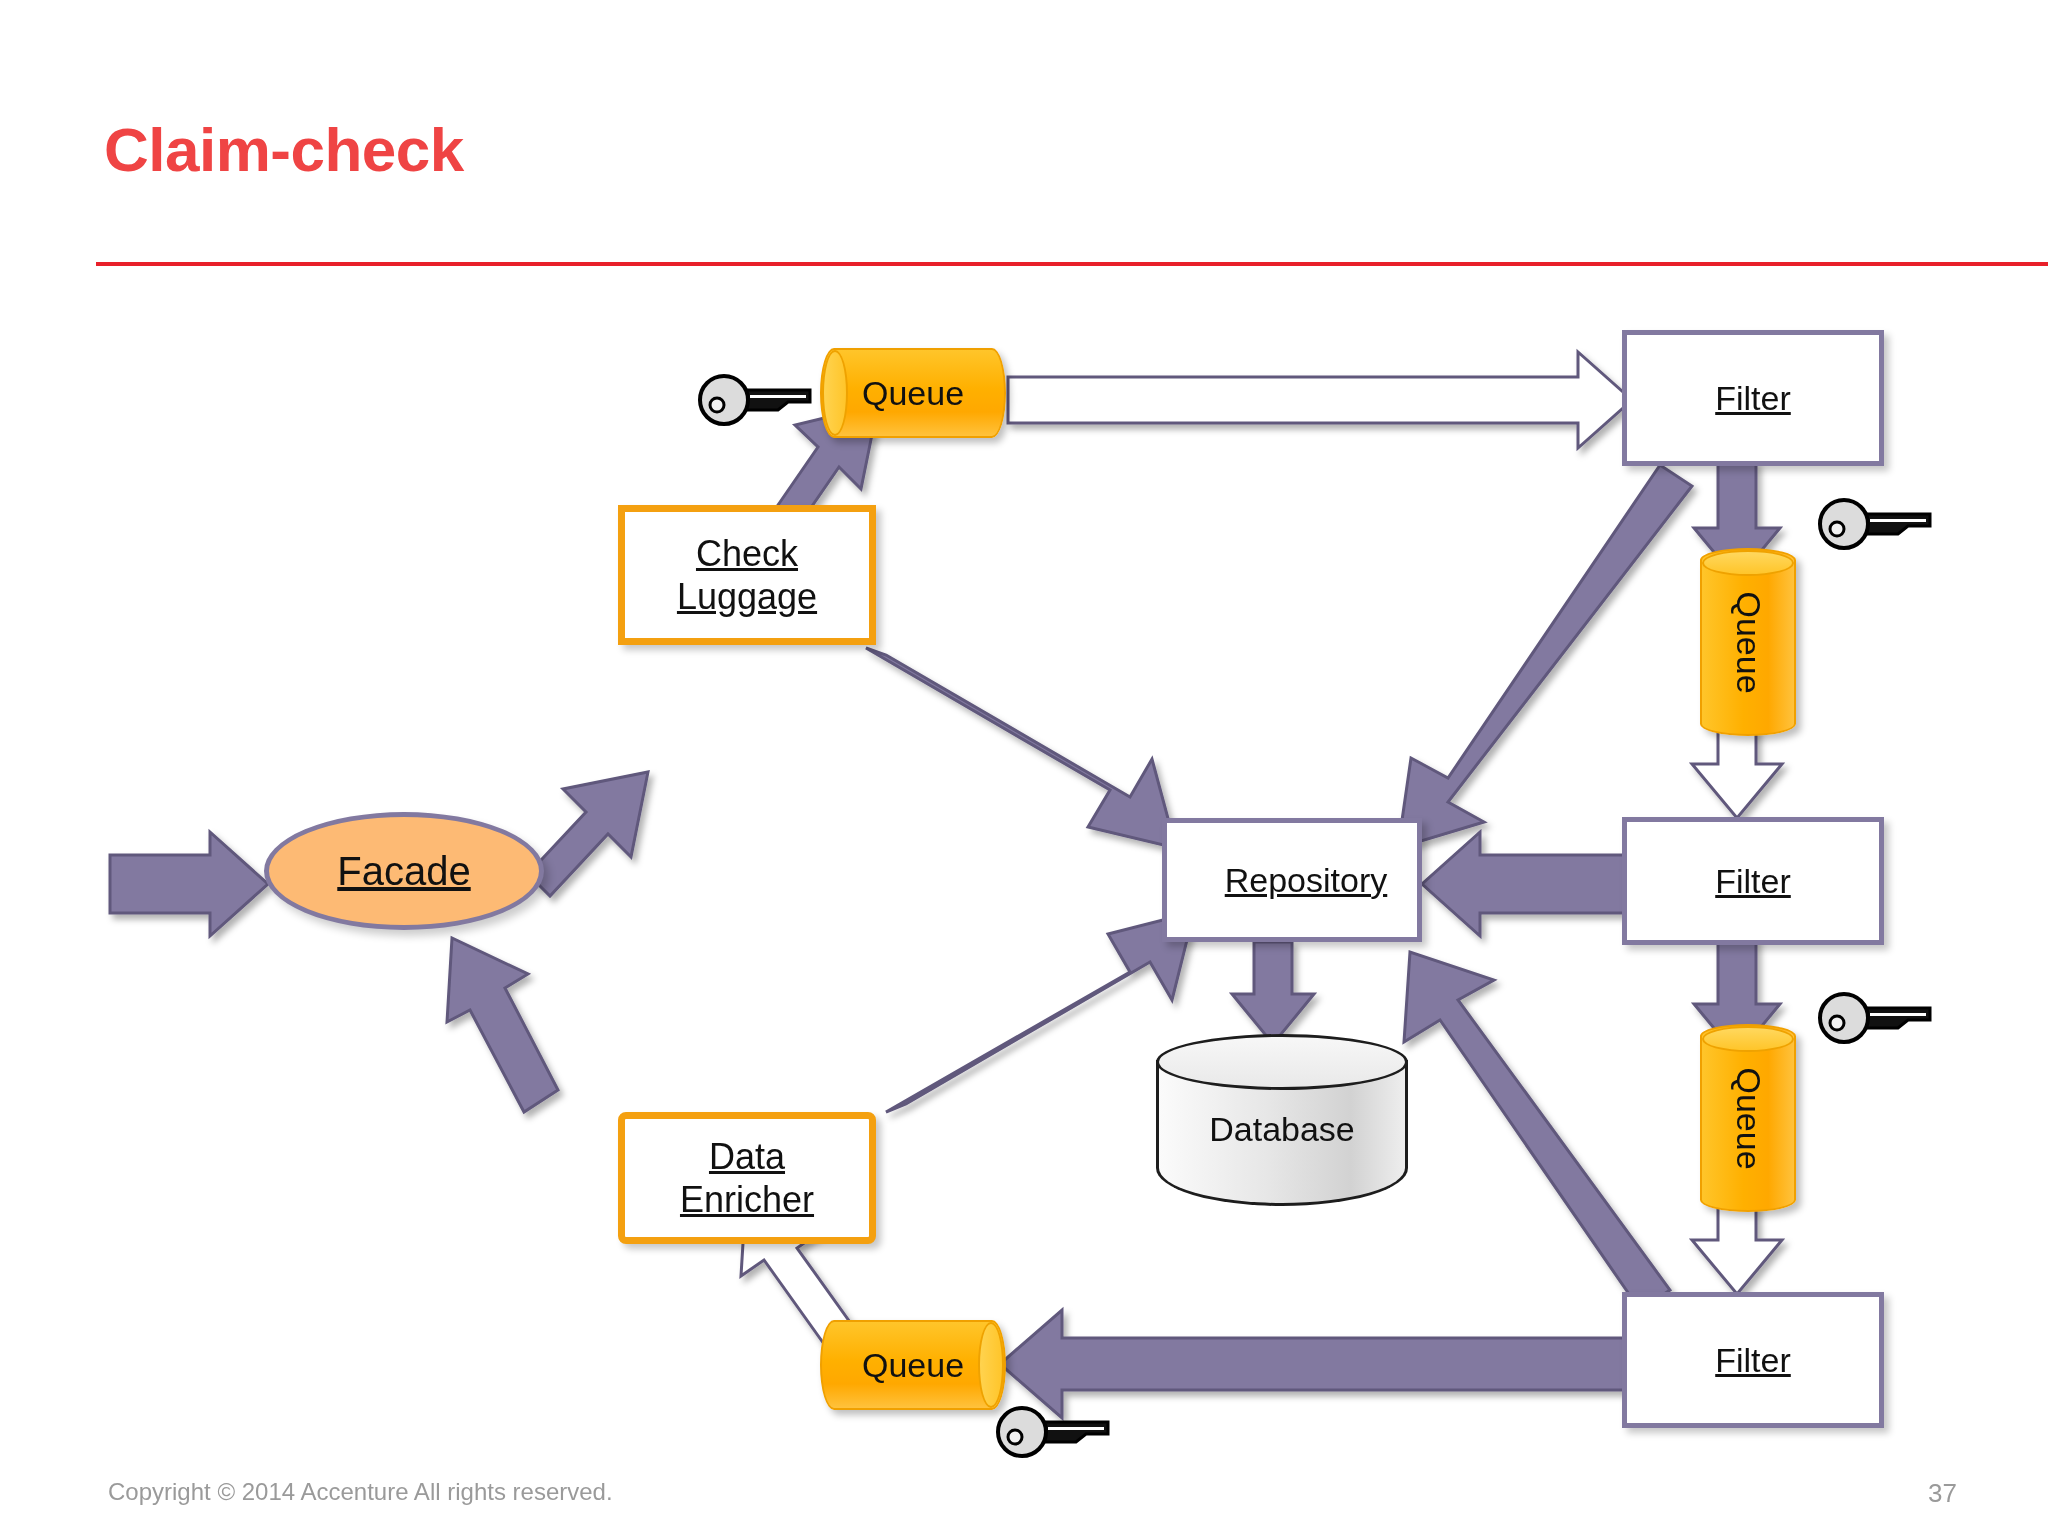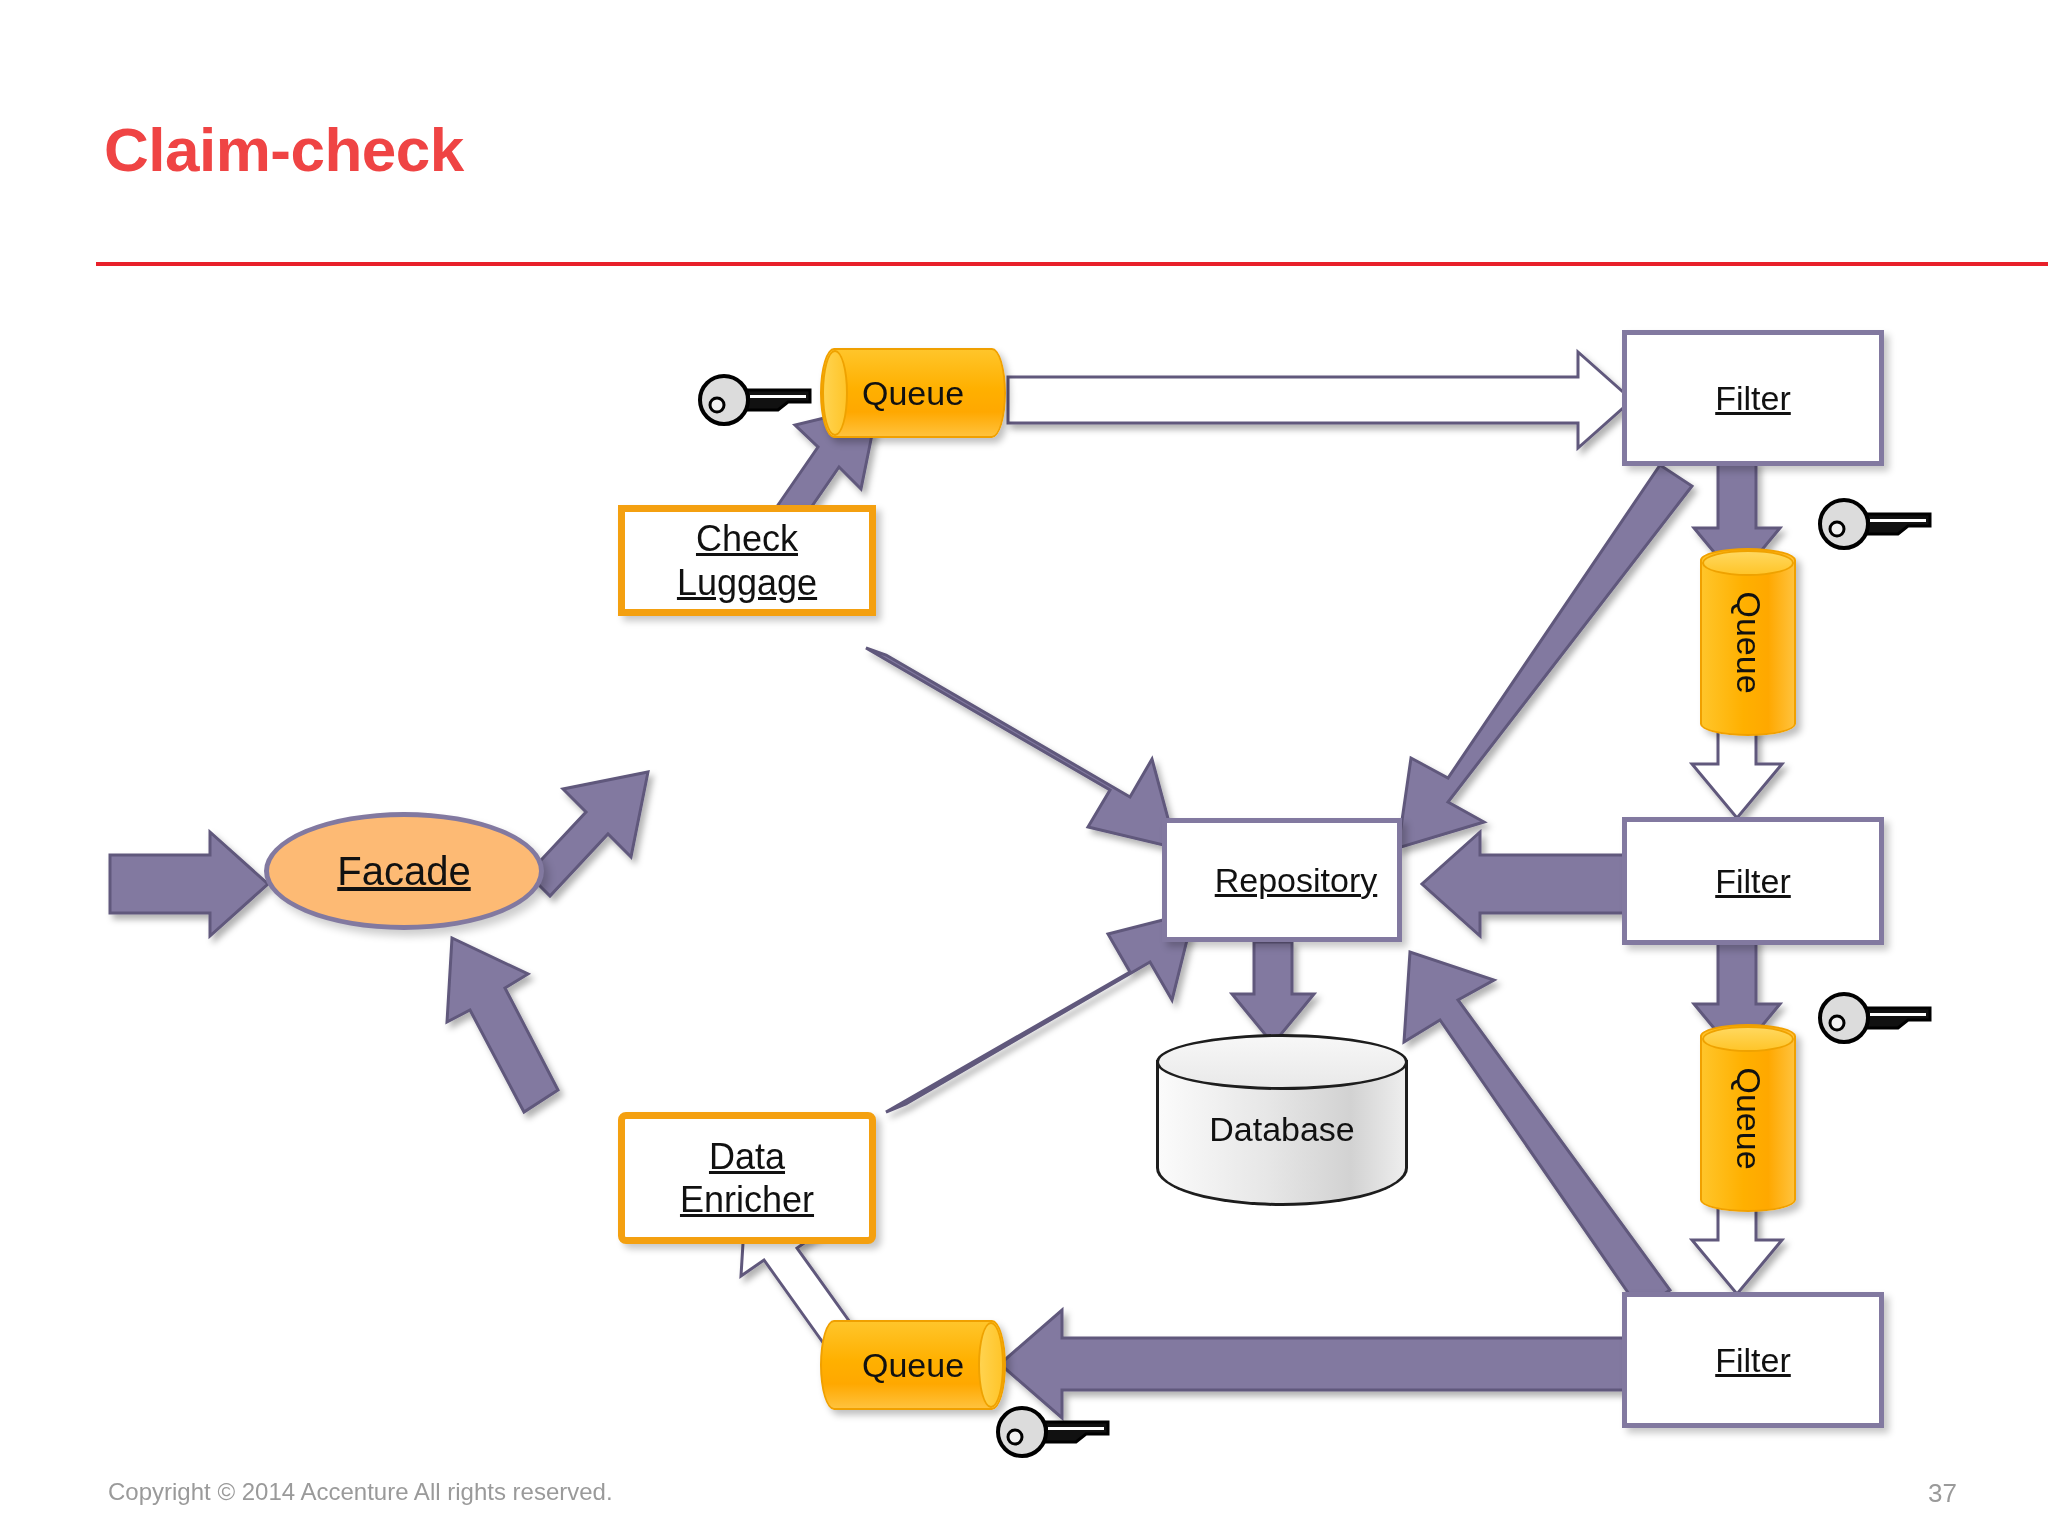--- a/index.html
+++ b/index.html
@@ -274,31 +274,31 @@
         <polygon points="1718,1194 1756,1194 1756,1240 1782,1240 1737,1294 1692,1240 1718,1240"></polygon>
 
         <polygon points="824,1344 764,1260 741,1276 746,1194 820,1232 797,1248 857,1332"></polygon>
       </g>
     </svg>
 
     <div class="node ellipse-purple" id="node-facade" style="left:264px; top:812px; width:280px; height:118px;">
       <span>Facade</span>
     </div>
 
-    <div class="node box-orange" id="node-check-luggage" style="left:618px; top:505px; width:258px; height:111px; flex-direction:column;">
+    <div class="node box-orange" id="node-check-luggage" style="left:618px; top:505px; width:258px; height:140px; flex-direction:column;">
       <span>Check</span>
       <span>Luggage</span>
     </div>
 
     <div class="node box-orange" id="node-data-enricher" style="left:618px; top:1112px; width:258px; height:132px; flex-direction:column;border-radius:8px;">
       <span>Data</span>
       <span>Enricher</span>
     </div>
 
-    <div class="node box-purple" id="node-repository" style="left:1162px; top:818px; width:240px; height:124px;padding-left:28px;">
+    <div class="node box-purple" id="node-repository" style="left:1162px; top:818px; width:260px; height:124px;padding-left:28px;">
       <span>Repository</span>
     </div>
 
     <div id="node-database" style="left:1148px; top:1034px; width:252px; height:172px;margin-left:8px;">
       <div class="db-body"></div>
       <div class="db-top"></div>
       <div class="db-label">Database</div>
     </div>
 
     <div class="queue-h" id="node-queue-top" style="left:820px; top:348px; width:186px; height:90px;">

